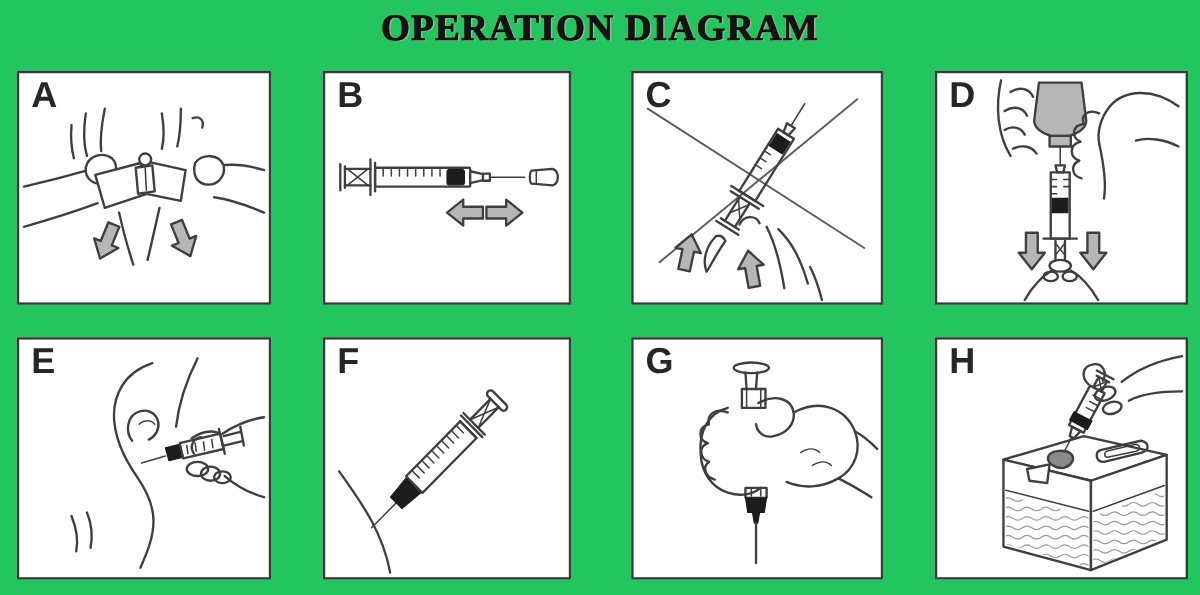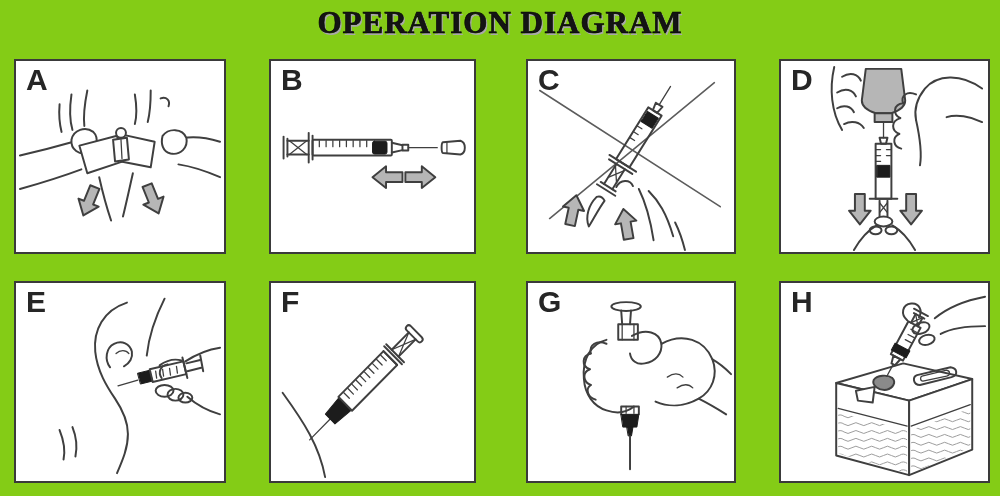--- a/index.html
+++ b/index.html
@@ -1,16 +1,16 @@
 <!DOCTYPE html>
 <html><head>
 <meta charset="utf-8">
 <style>
   html,body{margin:0;padding:0;background:#fff;}
-  .page{position:relative;width:1000px;height:496px;background:#84cc16;overflow:hidden;
+  .page{position:relative;width:1000px;height:496px;background:#22c55e;overflow:hidden;
         font-family:"Liberation Sans",sans-serif;}
   .title{position:absolute;top:5px;left:0;width:100%;text-align:center;
          font-family:"Liberation Serif",serif;font-weight:700;font-size:31px;
          letter-spacing:1px;color:#141414;
          text-shadow:1.5px 1.5px 0 #a9a9a9; -webkit-text-stroke:0.6px #000;}
   .panel{position:absolute;background:#fff;border:2px solid #3a3a3a;box-sizing:border-box;}
   .plabel{position:absolute;left:10px;top:2px;font-weight:700;font-size:30px;color:#262626;
           font-family:"Liberation Sans",sans-serif;line-height:1.1;}
   svg.illu{position:absolute;left:0;top:0;width:100%;height:100%;}
   .illu path,.illu rect,.illu ellipse,.illu circle{

